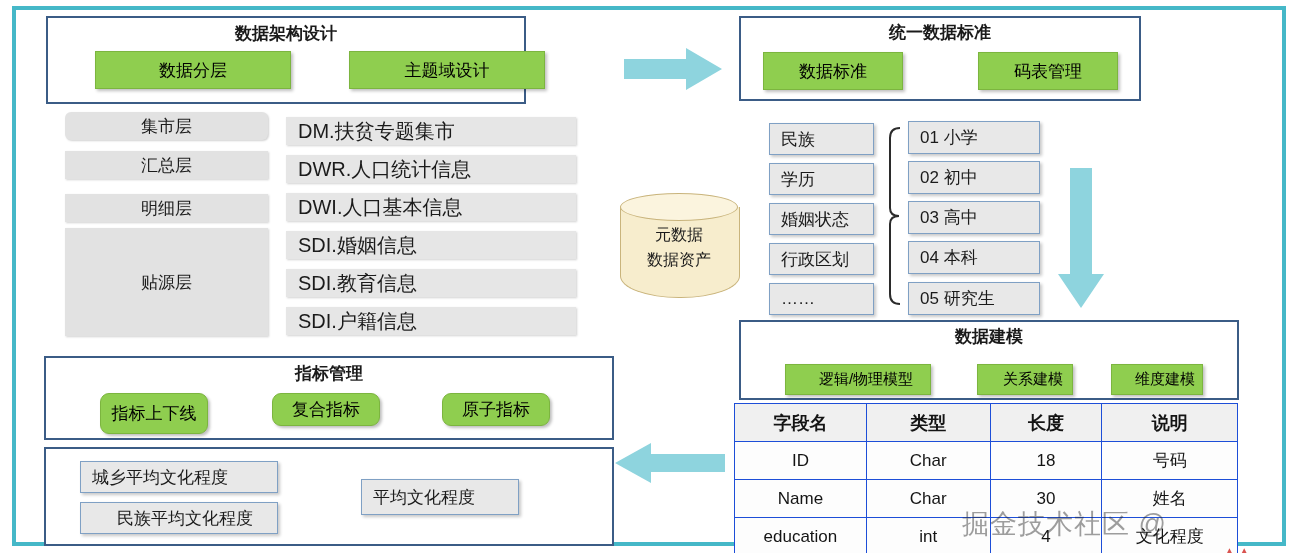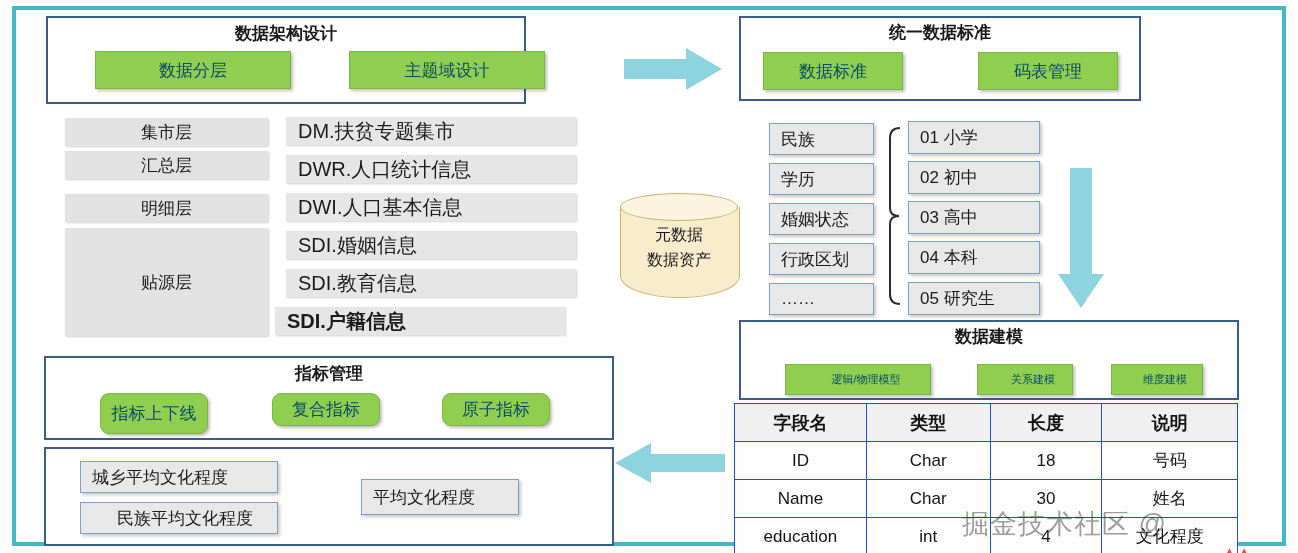--- a/index.html
+++ b/index.html
@@ -41,27 +41,27 @@
 
   
   .green-btn{
     position:absolute;
     background:#8fce4f;
     border:1px solid #7cb53f;
     box-sizing:border-box;
     display:flex;
     align-items:center;
     justify-content:center;
-    color:#0c4a6e;
+    color:#000000;
     font-size:17px;
     box-shadow:2px 2px 3px rgba(0,0,0,.25);
     white-space:nowrap;
   }
   .green-btn.rounded{border-radius:9px;}
-  .green-btn.small{font-size:11px;padding-left:16px;}
+  .green-btn.small{font-size:15px;padding-left:16px;}
 
   
   .grey-chip{
     position:absolute;
     background:#e2e2e2;
     box-sizing:border-box;
     display:flex;
     align-items:center;
     justify-content:center;
     color:#1b1b1b;
@@ -189,31 +189,31 @@
 <div id="canvas">
 
   <div id="outer-frame"></div>
 
   <div class="panel" id="panel-architecture" style="left:46px;top:16px;width:480px;height:88px;">
     <div class="panel-title" style="margin-top:6px;">数据架构设计</div>
   </div>
   <div class="green-btn" style="left:95px;top:51px;width:196px;height:38px;">数据分层</div>
   <div class="green-btn" style="left:349px;top:51px;width:196px;height:38px;">主题域设计</div>
 
-  <div class="grey-chip" style="left:65px;top:118px;width:203px;height:28px;">集市层</div>
+  <div class="grey-chip" style="left:65px;top:112px;width:203px;height:28px;border-radius:6px;">集市层</div>
   <div class="grey-chip" style="left:65px;top:151px;width:203px;height:28px;">汇总层</div>
   <div class="grey-chip" style="left:65px;top:194px;width:203px;height:28px;">明细层</div>
   <div class="grey-chip" style="left:65px;top:228px;width:203px;height:108px;">贴源层</div>
 
   <div class="grey-row" style="left:286px;top:117px;width:290px;height:28px;">DM.扶贫专题集市</div>
   <div class="grey-row" style="left:286px;top:155px;width:290px;height:28px;">DWR.人口统计信息</div>
   <div class="grey-row" style="left:286px;top:193px;width:290px;height:28px;">DWI.人口基本信息</div>
   <div class="grey-row" style="left:286px;top:231px;width:290px;height:28px;">SDI.婚姻信息</div>
   <div class="grey-row" style="left:286px;top:269px;width:290px;height:28px;">SDI.教育信息</div>
-  <div class="grey-row" style="left:275px;top:307px;width:290px;height:28px;font-weight:bold;">SDI.户籍信息</div>
+  <div class="grey-row" style="left:286px;top:307px;width:290px;height:28px;">SDI.户籍信息</div>
 
   <div class="arrow" style="left:624px;top:48px;">
     <svg width="98" height="42" viewBox="0 0 98 42" aria-hidden="true">
       <polygon points="0,11 62,11 62,0 98,21 62,42 62,31 0,31" fill="#8ed4de"></polygon>
     </svg>
   </div>
 
   <div class="panel" id="panel-standards" style="left:739px;top:16px;width:402px;height:85px;">
     <div class="panel-title" style="margin-top:5px;">统一数据标准</div>
   </div>

